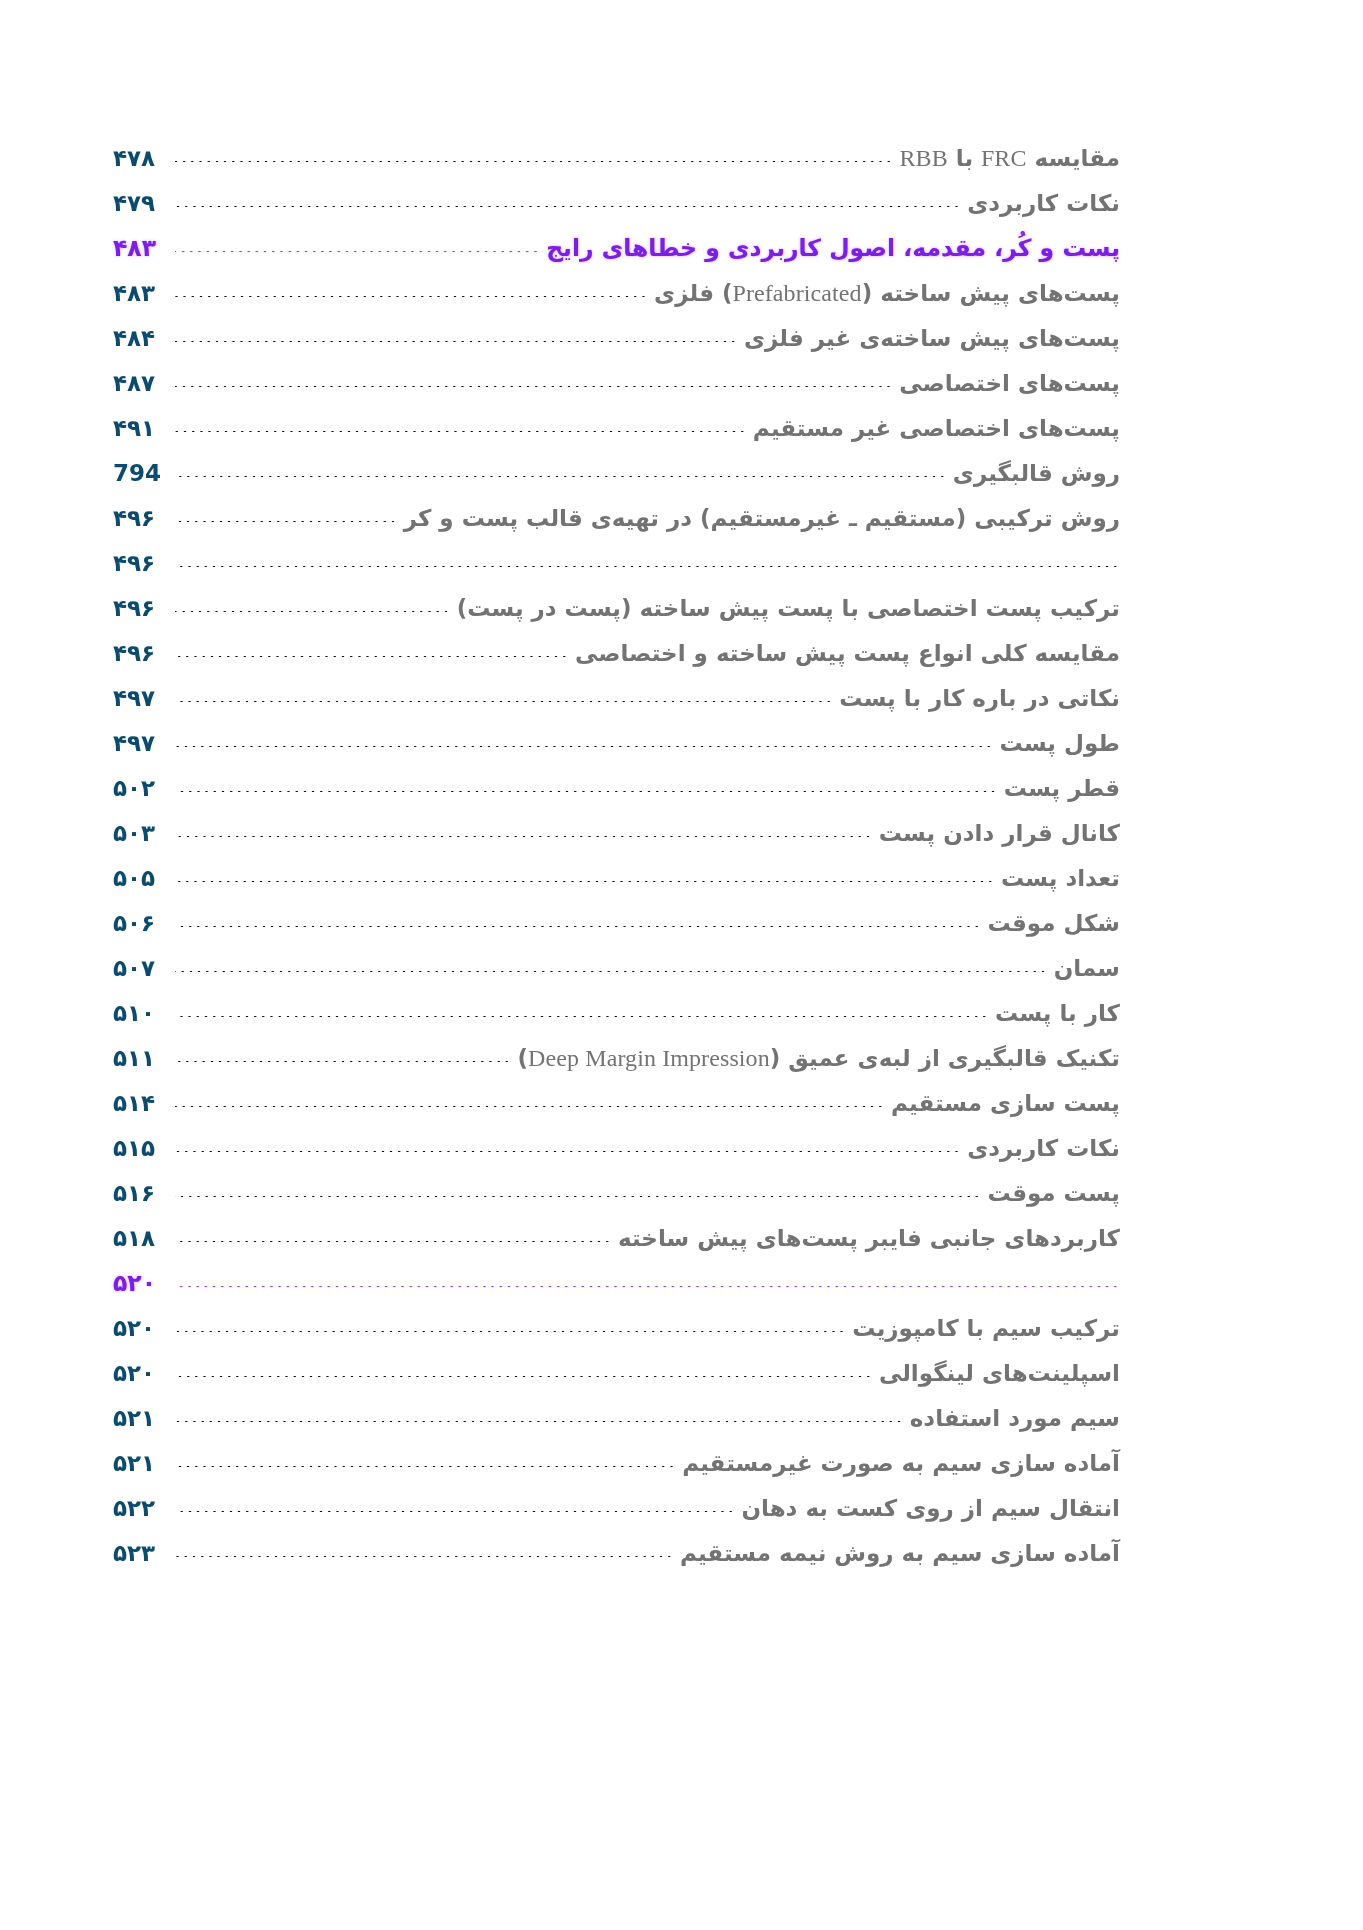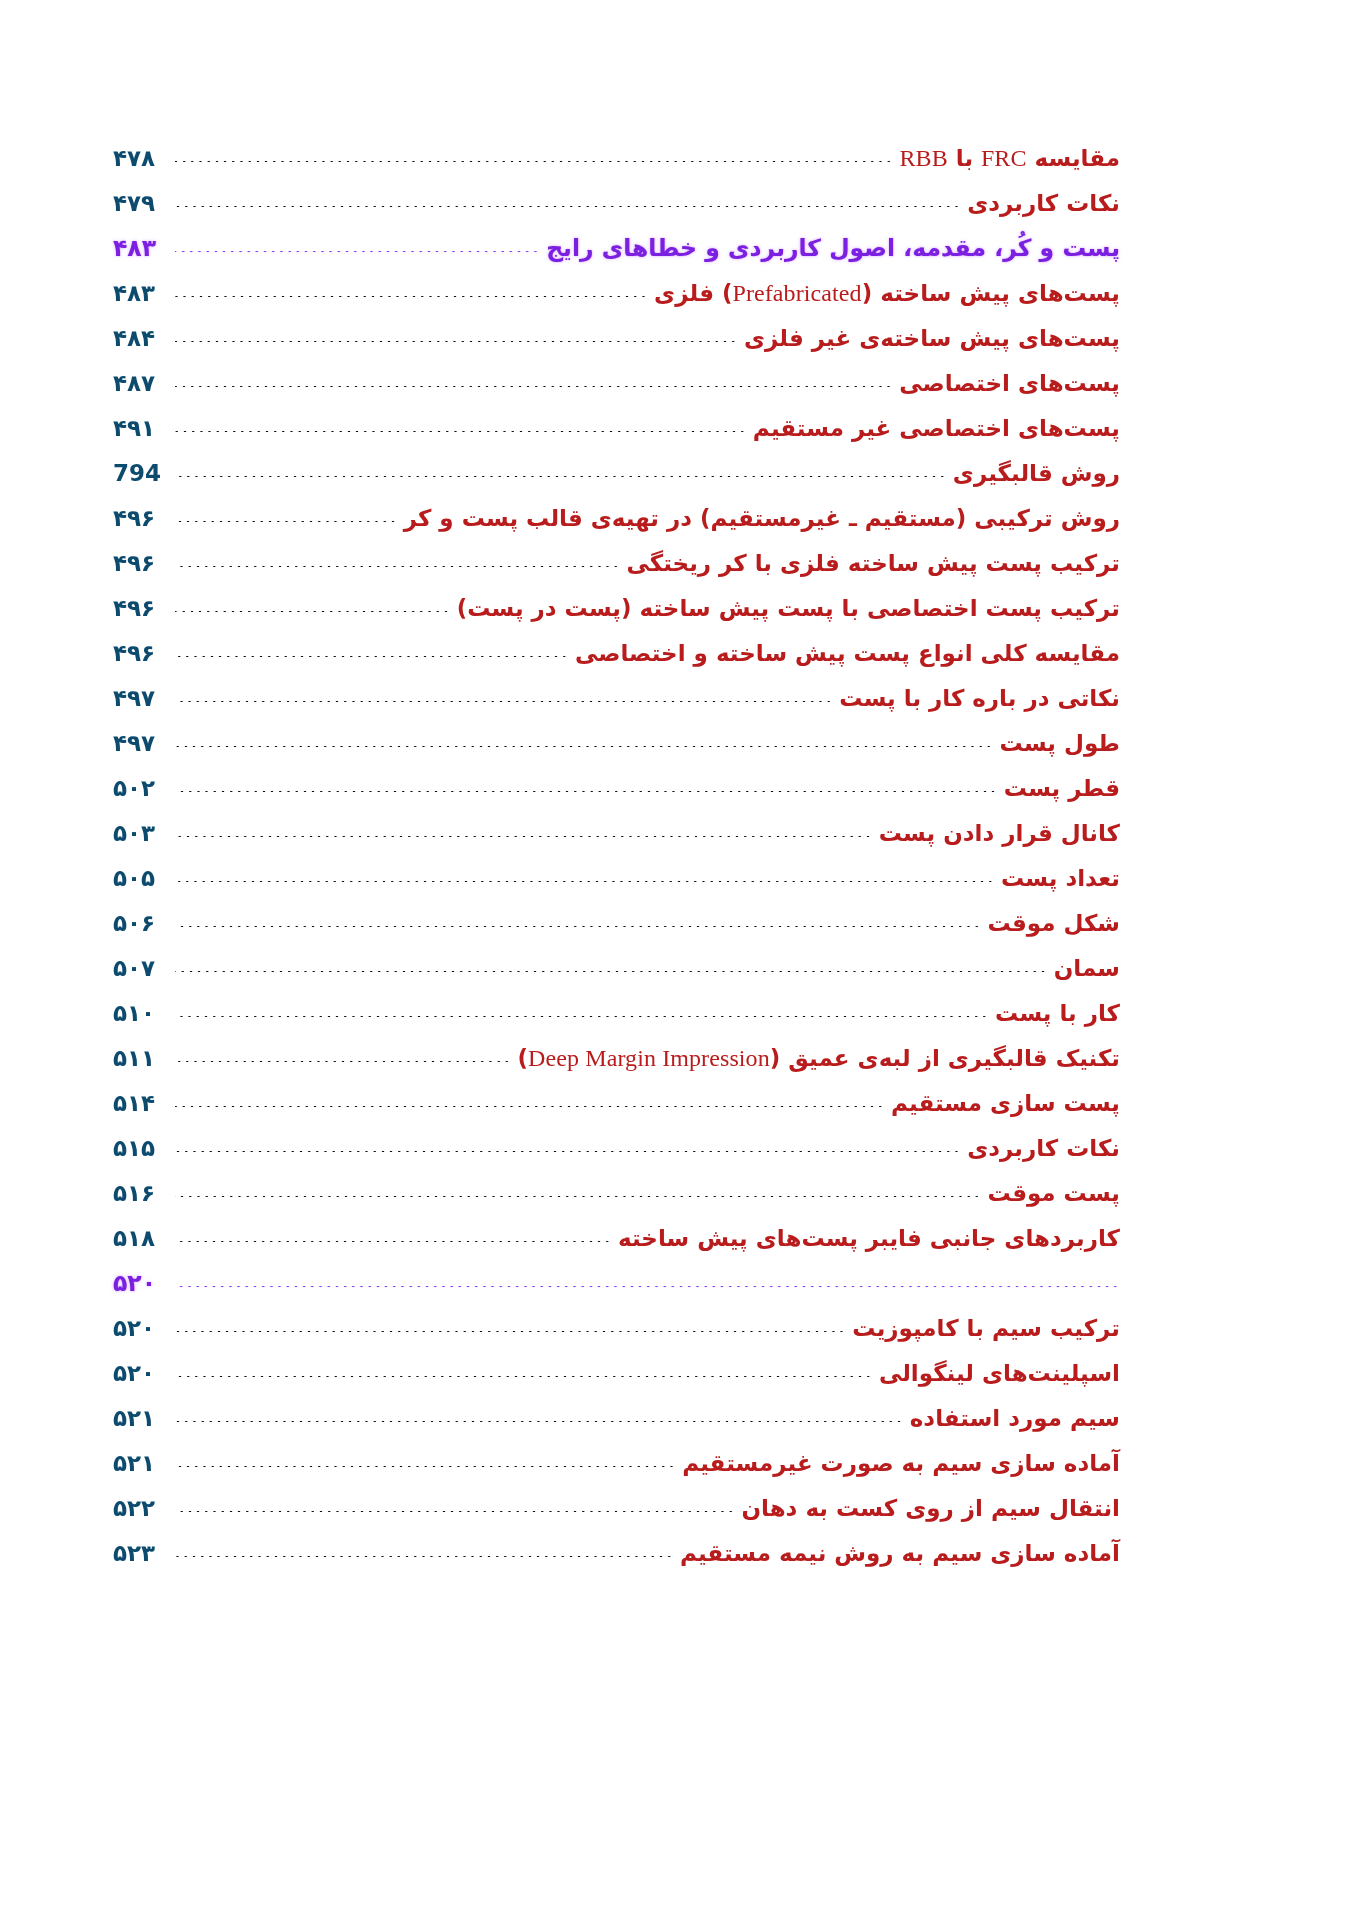--- a/index.html
+++ b/index.html
@@ -46,21 +46,21 @@
     line-height: 45px;
     white-space: nowrap;
   }
 
   .entry .title {
     font-size: 23px;
     font-weight: 700;
     letter-spacing: -0.2px;
     flex: 0 0 auto;
     padding-left: 6px;
-    color: #b91c1c;
+    color: #737373;
   }
 
   .entry .leader {
     flex: 1 1 auto;
     overflow: hidden;
     position: relative;
     height: 1em;
     align-self: flex-end;
     margin-bottom: 4px;
   }
@@ -157,21 +157,20 @@
         <span class="title">روش قالبگیری</span>
         <span class="leader"></span>
         <span class="pg">794</span>
       </div>
       <div class="entry">
         <span class="title">روش ترکیبی (مستقیم ـ غیرمستقیم) در تهیه‌ی قالب پست و کر</span>
         <span class="leader"></span>
         <span class="pg">۴۹۶</span>
       </div>
       <div class="entry">
-        <span class="title">ترکیب پست پیش ساخته فلزی با کر ریختگی</span>
         <span class="leader"></span>
         <span class="pg">۴۹۶</span>
       </div>
       <div class="entry">
         <span class="title">ترکیب پست اختصاصی با پست پیش ساخته (پست در پست)</span>
         <span class="leader"></span>
         <span class="pg">۴۹۶</span>
       </div>
       <div class="entry">
         <span class="title">مقایسه کلی انواع پست پیش ساخته و اختصاصی</span>

